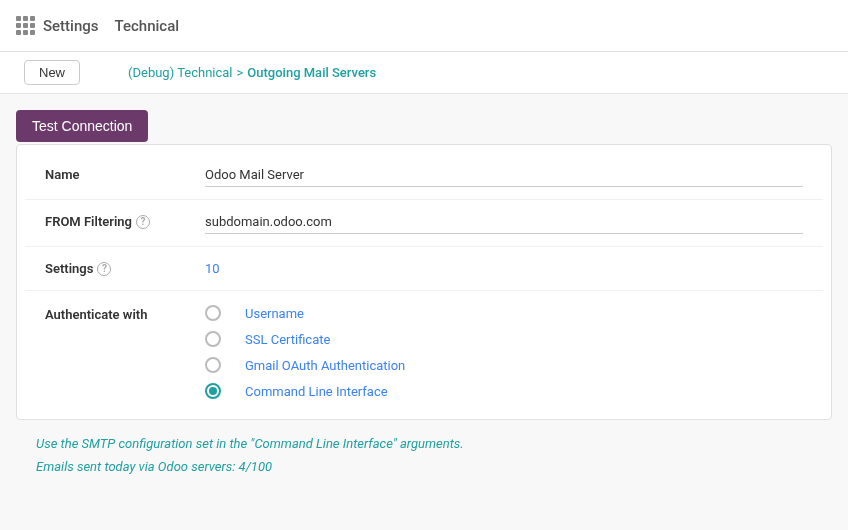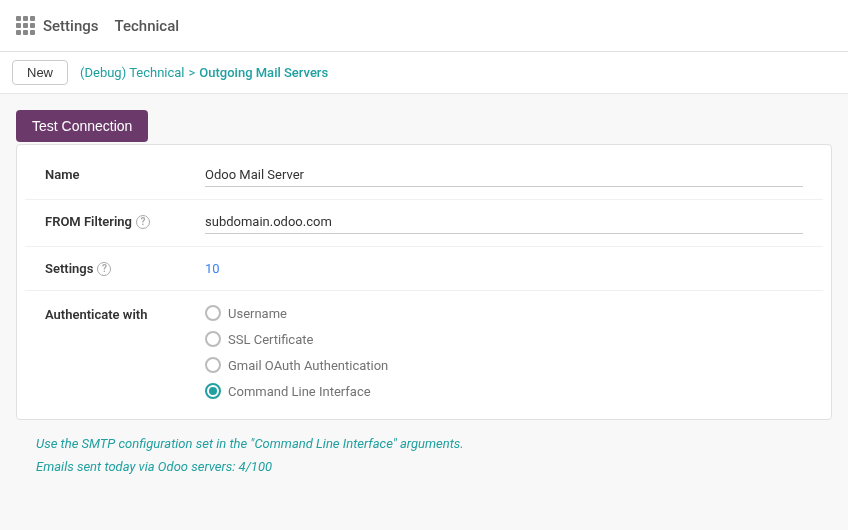--- a/index.html
+++ b/index.html
@@ -46,21 +46,21 @@
     .top-bar-technical {
       font-size: 15px;
       color: #555;
       font-weight: 500;
     }
 
     
     .sub-nav {
       display: flex;
       align-items: center;
-      padding: 8px 12px;
+      padding: 8px 24px;
       background: #fff;
       border-bottom: 1px solid #e5e5e5;
       gap: 12px;
     }
     .new-button {
       border: 1px solid #ccc;
       background: #fff;
       padding: 4px 14px;
       border-radius: 4px;
       font-size: 13px;
@@ -68,20 +68,21 @@
       color: #333;
     }
     .breadcrumb {
       display: flex;
       align-items: center;
       gap: 4px;
       font-size: 13px;
     }
     .breadcrumb-debug {
       color: #20a0a0;
+      margin-left: 36px;
     }
     .breadcrumb-sep {
       color: #20a0a0;
     }
     .breadcrumb-current {
       color: #20a0a0;
       font-weight: 500;
     }
 
     
@@ -163,23 +164,23 @@
     
     .radio-group {
       display: flex;
       flex-direction: column;
       gap: 10px;
       flex: 1;
     }
     .radio-option {
       display: flex;
       align-items: center;
-      gap: 7px;
-      font-size: 13px;
-      color: #737373;
+      gap: 24px;
+      font-size: 13px;
+      color: #3b82f6;
     }
     .radio-input {
       width: 16px;
       height: 16px;
       border-radius: 50%;
       border: 2px solid #bbb;
       background: #fff;
       flex-shrink: 0;
       display: flex;
       align-items: center;

